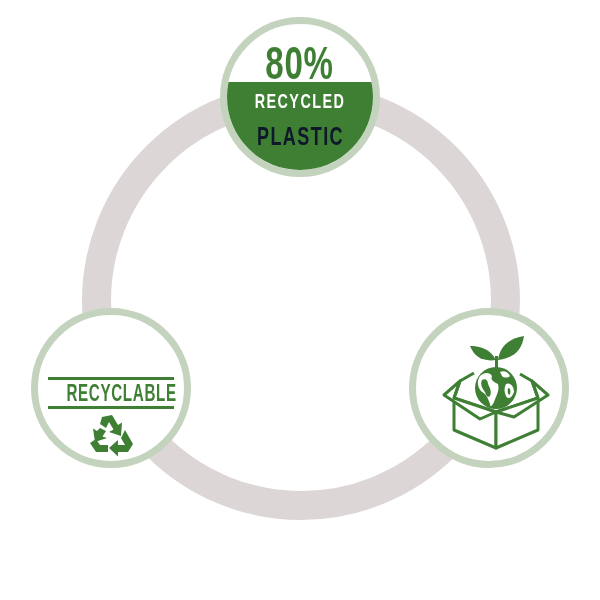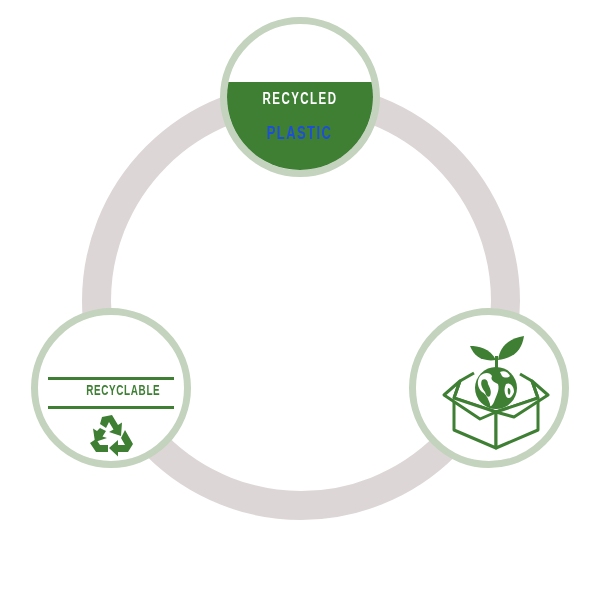--- a/index.html
+++ b/index.html
@@ -19,42 +19,43 @@
   .green-half {
     position: absolute; left: 0; top: 58px; width: 100%; height: 100%; background: #3e7f34;
   }
   .txt {
     position: absolute; left: 0; width: 100%; text-align: center; font-weight: bold;
     white-space: nowrap; line-height: 1;
   }
   .txt span { display: inline-block; transform-origin: center; }
   .pct-top { top: 16px; color: #3e7f34; font-size: 46px; }
   .pct-top span { transform: scaleX(0.72); letter-spacing: 1px; }
-  .lbl1 { top: 67px; color: #ffffff; font-size: 16px; }
+  .lbl1 { top: 67px; color: #ffffff; font-size: 20px; }
   .lbl1 span { transform: scaleX(0.72); letter-spacing: 2px; }
-  .lbl2 { top: 100px; color: #1d4ed8; font-size: 18px; }
+  .lbl2 { top: 100px; color: #0f172a; font-size: 25px; }
   .lbl2 span { transform: scaleX(0.72); letter-spacing: 2px; }
   .pct-left { top: 18px; color: #3e7f34; font-size: 49px; }
   .pct-left span { transform: scaleX(0.68); letter-spacing: 1px; }
   .rule { position: absolute; height: 3px; background: #3e7f34; left: 10px; width: 126px; }
   .rule-a { top: 62px; }
   .rule-b { top: 91px; }
-  .lbl-recyclable { top: 67px; color: #3e7f34; font-size: 15px; margin-left: 12px; }
+  .lbl-recyclable { top: 67px; color: #3e7f34; font-size: 23px; }
   .lbl-recyclable span { transform: scaleX(0.66); letter-spacing: 1px; }
   .recycle-icon { position: absolute; left: 48px; top: 94px; width: 50px; height: 52px; }
   .box-icon { position: absolute; left: 22px; top: 11px; width: 112px; height: 128px; }
 </style>
 </head>
 <body>
 
 <div class="stage">
   <div class="ring"></div>
 
   <div class="badge badge-top">
     <div class="green-half"></div>
+    <div class="txt pct-top"><span>80%</span></div>
     <div class="txt lbl1"><span>RECYCLED</span></div>
     <div class="txt lbl2"><span>PLASTIC</span></div>
   </div>
 
   <div class="badge badge-left">
     <div class="rule rule-a"></div>
     <div class="txt lbl-recyclable"><span>RECYCLABLE</span></div>
     <div class="rule rule-b"></div>
     <svg class="recycle-icon" viewBox="0 0 100 100">
       <g fill="#3e7f34">

